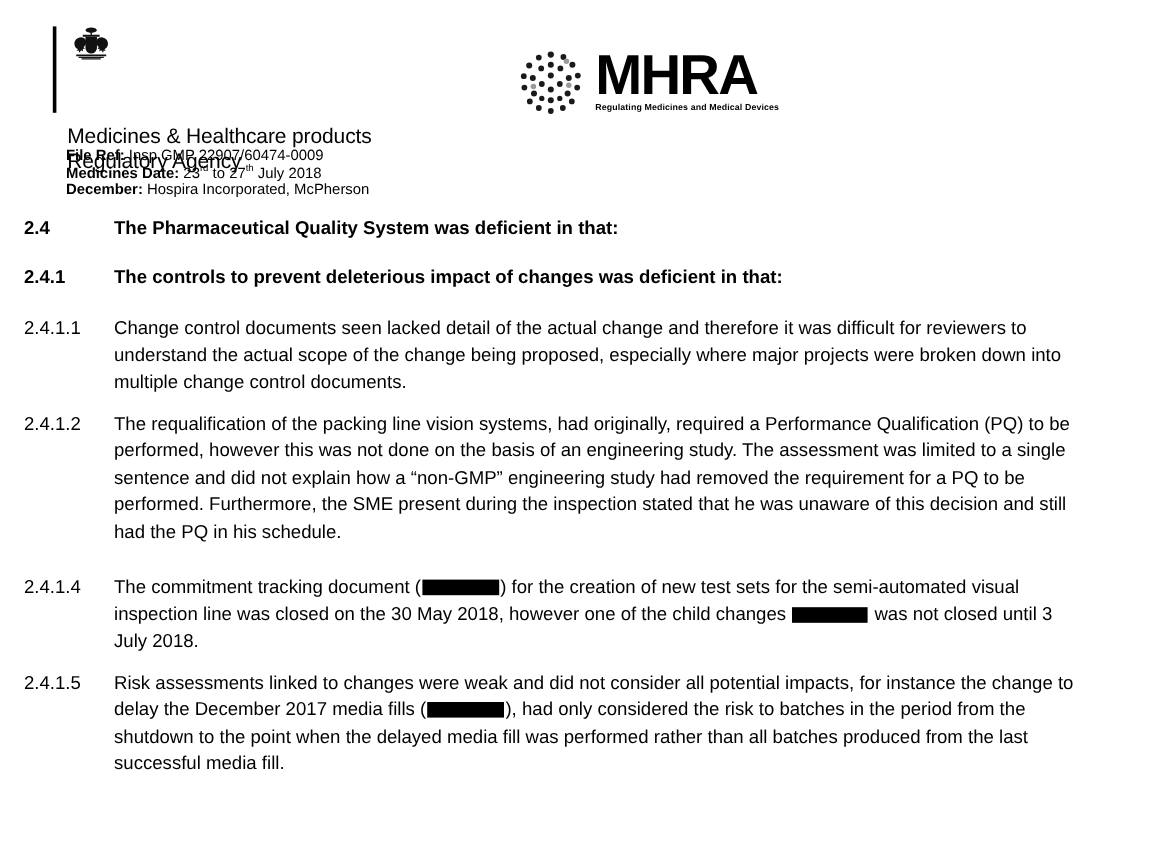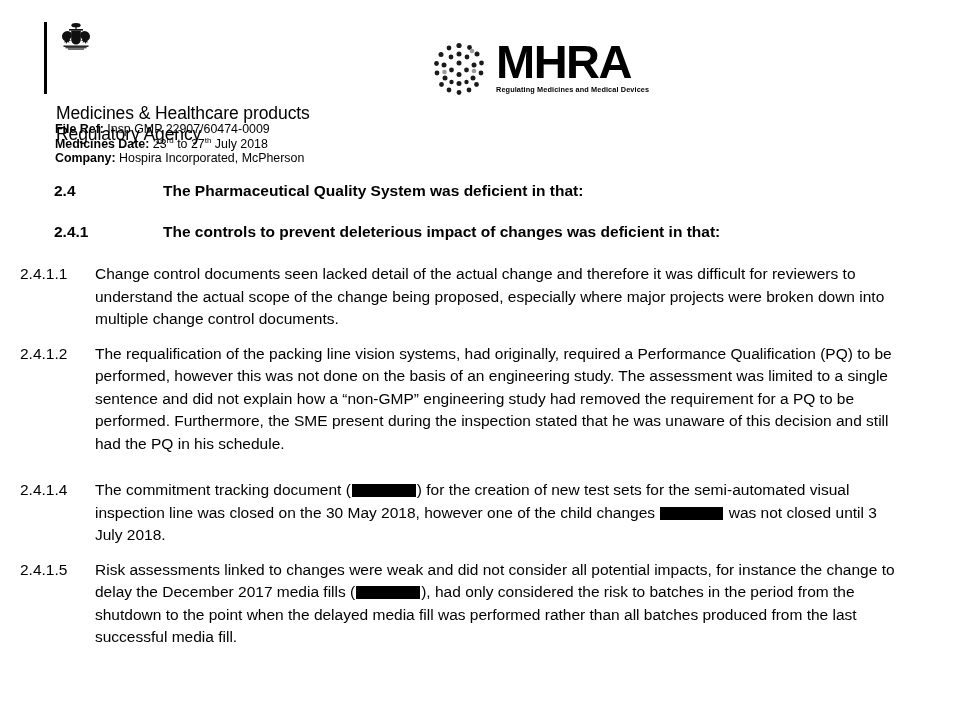--- a/index.html
+++ b/index.html
@@ -125,21 +125,20 @@
   }
   .txt {
     flex: 1 1 auto;
     padding-right: 52px;
     font-size: 15.5px;
     line-height: 22.5px;
   }
   .row.heading .num,
   .row.heading .txt {
     font-weight: bold;
-    margin-left: 34px;
   }
   .row.heading .txt { }
 
   .sp-h1 { height: 18px; }
   .sp-h2 { height: 20px; }
   .sp-item { height: 12px; }
 
   .redact {
     display: inline-block;
     background: #000000;
@@ -229,21 +228,21 @@
 <div class="refblock">
   <div>
     <span class="lbl">File Ref:</span>
     <span>Insp GMP 22907/60474-0009</span>
   </div>
   <div>
     <span class="lbl">Medicines Date:</span>
     <span>23</span><sup>rd</sup><span> to </span><span>27</span><sup>th</sup><span> July 2018</span>
   </div>
   <div>
-    <span class="lbl">Company:</span>
+    <span class="lbl">December:</span>
     <span>Hospira Incorporated, McPherson</span>
   </div>
 </div>
 
 <div class="content">
 
   <div class="row heading">
     <div class="num">2.4</div>
     <div class="txt">The Pharmaceutical Quality System was deficient in that:</div>
   </div>

